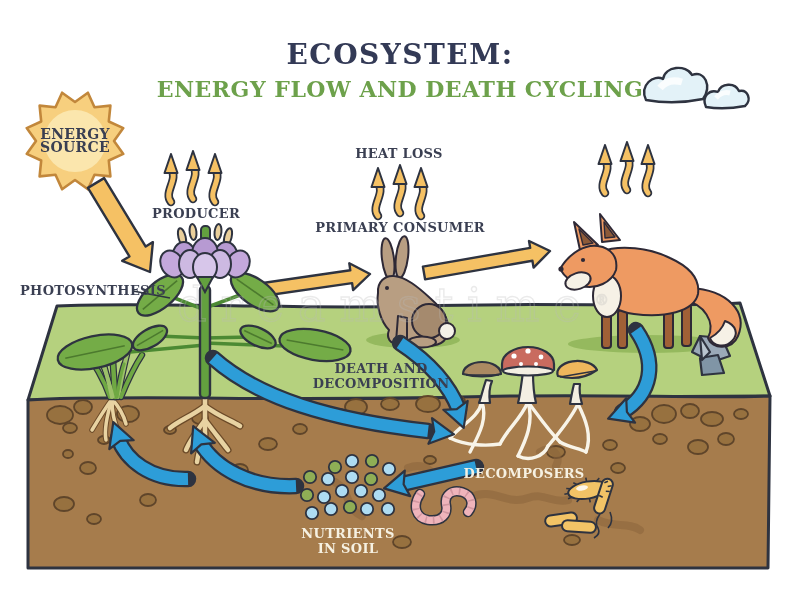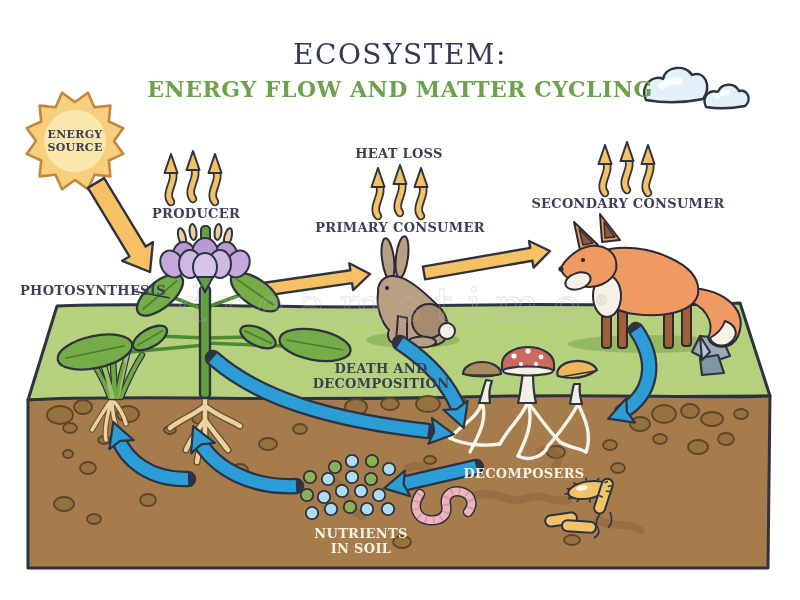--- a/index.html
+++ b/index.html
@@ -1,26 +1,26 @@
 <!DOCTYPE html>
 <html><head>
 <meta charset="utf-8">
 <style>
   html,body{margin:0;padding:0;background:#ffffff;}
   #stage{position:relative;width:800px;height:600px;background:#ffffff;overflow:hidden;
          font-family:"DejaVu Serif",serif;}
   svg{position:absolute;left:0;top:0;}
   .lbl{position:absolute;font-weight:bold;color:#3a3f52;white-space:nowrap;
        transform:translateX(-50%);text-align:center;font-size:13px;letter-spacing:.3px;}
-  .lbl.small{font-size:11px;line-height:13px;}
+  .lbl.small{font-size:14px;line-height:13px;}
   .lbl.twoline{line-height:15px;margin-left:24px;}
   .lbl.white{color:#f6f1e2;text-align:center;}
   .lbl.leftalign{transform:none;text-align:right;}
   #title-main{position:absolute;left:400px;top:38px;transform:translateX(-50%);
-      font-size:28px;font-weight:normal;color:#333a56;letter-spacing:1.5px;white-space:nowrap;}
+      font-size:28px;font-weight:bold;color:#333a56;letter-spacing:1.5px;white-space:nowrap;}
   #title-sub{position:absolute;left:400px;top:76px;transform:translateX(-50%);
       font-size:22px;font-weight:bold;color:#6da14b;letter-spacing:.5px;white-space:nowrap;}
   #watermark{position:absolute;left:400px;top:278px;transform:translateX(-50%);
       font-size:46px;letter-spacing:14px;color:transparent;
       -webkit-text-stroke:1.4px rgba(185,185,185,.30);white-space:nowrap;pointer-events:none;}
   #watermark sup{font-size:14px;-webkit-text-stroke:1px rgba(185,185,185,.30);}
   .heatOutline{stroke:#2e3340;stroke-width:8.5;fill:none;stroke-linecap:round;}
   .heatFill{stroke:#f5c164;stroke-width:5;fill:none;stroke-linecap:round;}
   .heatHead{fill:#f5c164;stroke:#2e3340;stroke-width:2;stroke-linejoin:round;}
   .yArrow{fill:#f5c164;stroke:#2e3340;stroke-width:2.4;stroke-linejoin:round;}
@@ -353,37 +353,36 @@
         <path d="M188,479 C150,480 126,460 118,438" class="bShaft"></path>
         <polygon points="113.3,422.1 109.3,449.1 120.2,440.9 133.7,440.2" class="bHead"></polygon>
       </g>
 
   <line x1="133" y1="291" x2="170" y2="298" stroke="#2e3340" stroke-width="1.6"></line>
 </svg>
 
   <div id="watermark"><span>dreamstime</span><sup>®</sup></div>
 
   <div id="title-main">ECOSYSTEM:</div>
-  <div id="title-sub">ENERGY FLOW AND MATTER CYCLING</div>
+  <div id="title-sub">ENERGY FLOW AND DEATH CYCLING</div>
 
   <div class="lbl small" style="left:75px;top:128px;">
     <div>ENERGY</div>
     <div>SOURCE</div>
   </div>
 
   <div class="lbl" style="left:196px;top:206px;">PRODUCER</div>
   <div class="lbl leftalign" style="left:20px;top:283px;">PHOTOSYNTHESIS</div>
   <div class="lbl" style="left:399px;top:146px;">HEAT LOSS</div>
   <div class="lbl" style="left:400px;top:220px;">PRIMARY CONSUMER</div>
-  <div class="lbl" style="left:628px;top:196px;">SECONDARY CONSUMER</div>
 
   <div class="lbl twoline" style="left:357px;top:361px;">
     <div>DEATH AND</div>
     <div>DECOMPOSITION</div>
   </div>
 
   <div class="lbl white" style="left:524px;top:466px;">DECOMPOSERS</div>
 
-  <div class="lbl white twoline" style="left:337px;top:526px;">
+  <div class="lbl white twoline" style="left:324px;top:526px;">
     <div>NUTRIENTS</div>
     <div>IN SOIL</div>
   </div>
 </div>
 
 </body></html>

